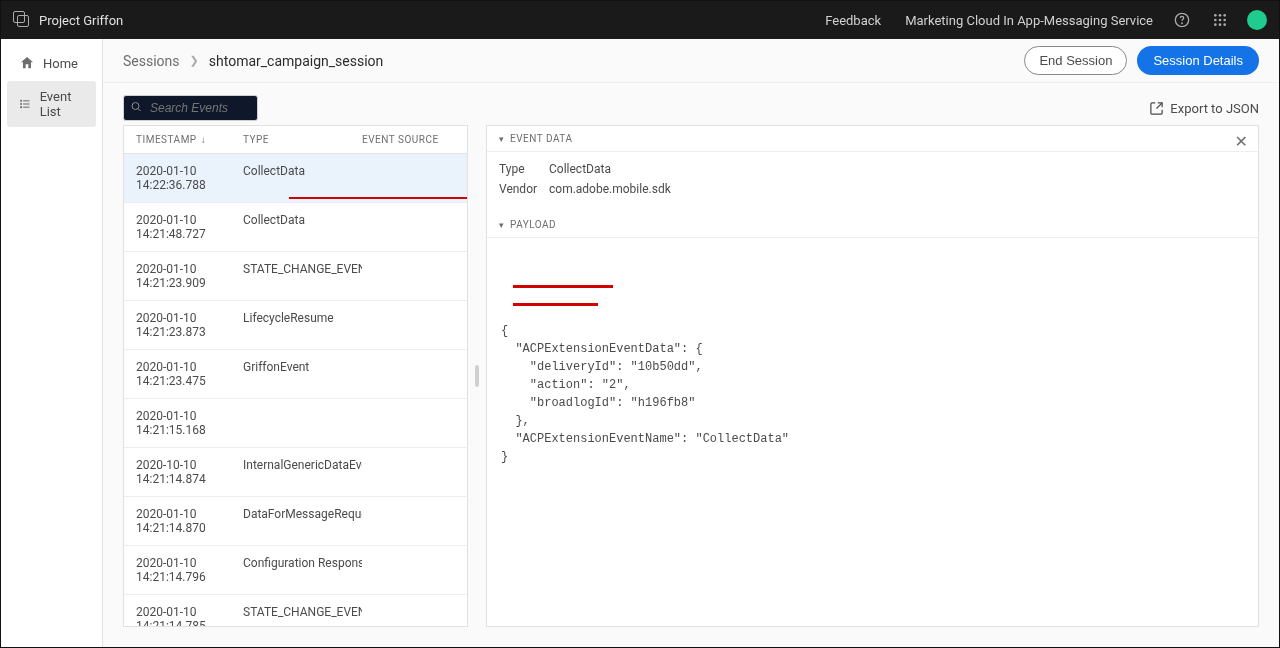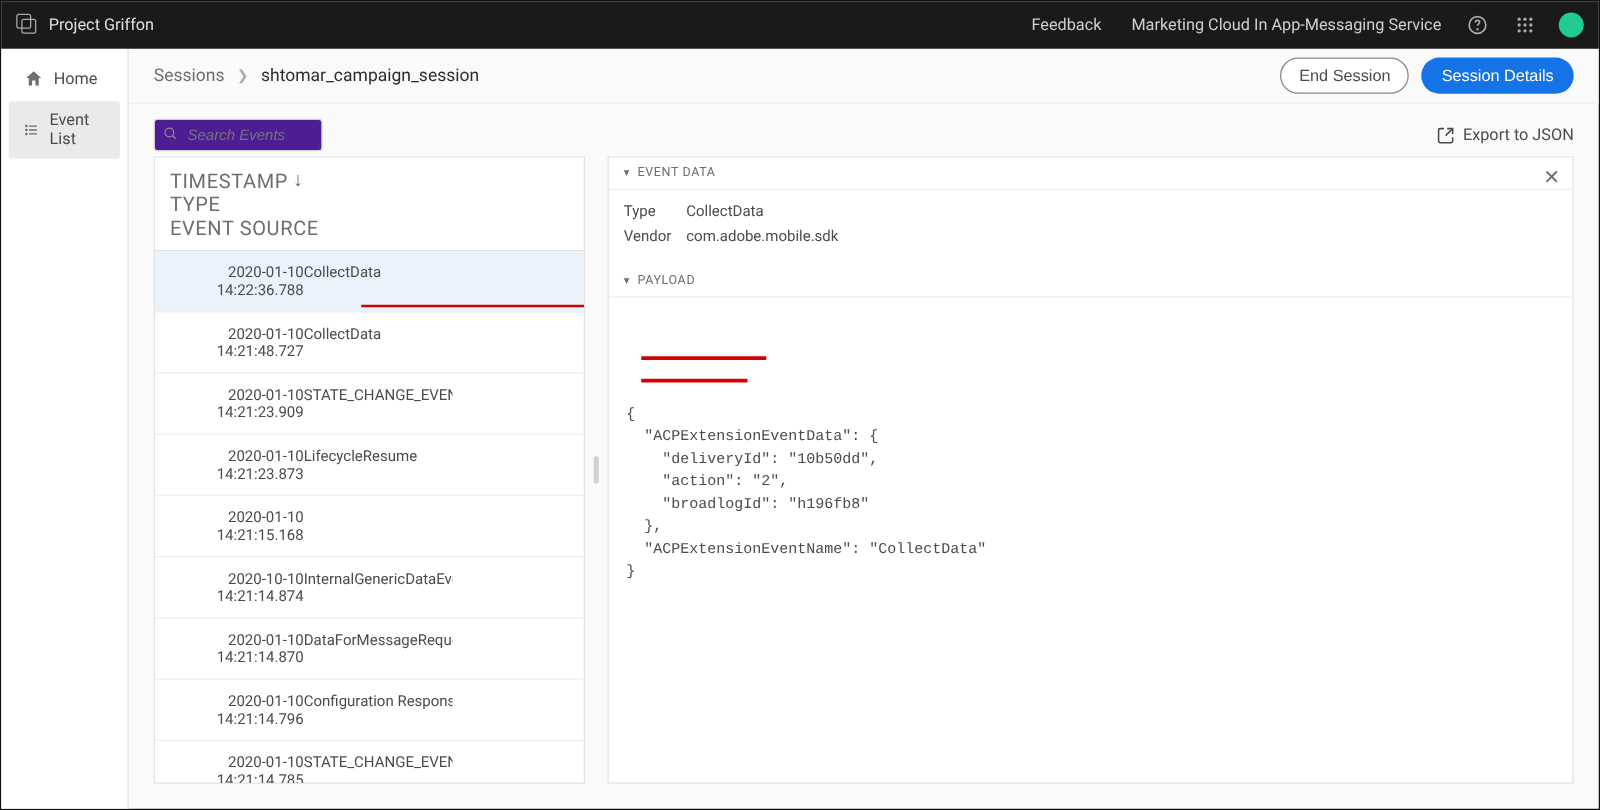--- a/index.html
+++ b/index.html
@@ -22,34 +22,34 @@
   .content { flex: 1; display: flex; flex-direction: column; overflow: hidden; }
   .breadcrumb-bar { height: 44px; display: flex; align-items: center; padding: 0 20px; background: #fafafa; border-bottom: 1px solid #eee; }
   .breadcrumb-bar .crumb { color: #6e6e6e; font-size: 14px; cursor: pointer; }
   .breadcrumb-bar .sep { margin: 0 10px; color: #aaa; font-size: 11px; }
   .breadcrumb-bar .current { color: #2c2c2c; font-size: 14px; }
   .breadcrumb-bar .spacer { flex: 1; }
   .btn-outline { border: 1.5px solid #888; background: #fff; color: #4b4b4b; padding: 6px 14px; border-radius: 16px; font-size: 13px; cursor: pointer; margin-left: 10px; }
   .btn-primary { border: none; background: #1473e6; color: #fff; padding: 7px 16px; border-radius: 16px; font-size: 13px; cursor: pointer; margin-left: 10px; }
   .toolbar { display: flex; align-items: center; padding: 12px 20px 4px; }
   .search-wrap { position: relative; }
-  .search-input { width: 135px; padding: 5px 8px 5px 26px; border: 1px solid #d0d0d0; border-radius: 3px; font-size: 12px; font-style: italic; color: #8e8e8e; background: #4c1d95; }
+  .search-input { width: 135px; padding: 5px 8px 5px 26px; border: 1px solid #d0d0d0; border-radius: 3px; font-size: 12px; font-style: italic; color: #8e8e8e; background: #0f172a; }
   .search-wrap .search-icon { position: absolute; left: 7px; top: 50%; transform: translateY(-50%); color: #8e8e8e; font-size: 12px; }
   .toolbar .spacer { flex: 1; }
   .export-link { display: flex; align-items: center; gap: 6px; color: #4b4b4b; font-size: 13px; cursor: pointer; }
   .workspace { flex: 1; display: flex; padding: 0 20px 20px; gap: 6px; overflow: hidden; }
   .events-panel { width: 345px; display: flex; flex-direction: column; background: #fff; border: 1px solid #e1e1e1; overflow: hidden; }
-  .events-header { display: flex; padding: 8px 12px; font-size: 16px; letter-spacing: 0.5px; color: #6e6e6e; border-bottom: 1px solid #e1e1e1; flex-direction: column; }
+  .events-header { display: flex; padding: 8px 12px; font-size: 10px; letter-spacing: 0.5px; color: #6e6e6e; border-bottom: 1px solid #e1e1e1; }
   .events-header .col-ts { width: 107px; display: flex; align-items: center; gap: 4px; }
   .events-header .col-type { width: 119px; }
   .events-header .col-src { flex: 1; }
   .events-list { flex: 1; overflow-y: auto; }
   .event-row { display: flex; padding: 10px 12px; font-size: 12px; border-bottom: 1px solid #eee; cursor: pointer; color: #4b4b4b; position: relative; }
   .event-row.selected { background: #eaf3fc; }
-  .event-row .col-ts { width: 107px; text-align: right; }
+  .event-row .col-ts { width: 107px; }
   .event-row .col-type { width: 119px; white-space: nowrap; overflow: hidden; }
   .event-row .underline-red { position: absolute; left: 165px; bottom: 3px; width: 180px; height: 2.5px; background: #d40101; }
   .drag-handle { width: 6px; display: flex; align-items: center; justify-content: center; cursor: col-resize; }
   .drag-handle .grip { width: 4px; height: 22px; background: #d0d0d0; border-radius: 2px; }
   .detail-panel { flex: 1; background: #fff; border: 1px solid #e1e1e1; display: flex; flex-direction: column; position: relative; overflow: hidden; }
   .detail-close { position: absolute; top: 6px; right: 10px; font-size: 16px; color: #6e6e6e; cursor: pointer; }
   .section-header { display: flex; align-items: center; gap: 6px; padding: 7px 12px; font-size: 10px; letter-spacing: 0.5px; color: #6e6e6e; border-bottom: 1px solid #eee; cursor: pointer; }
   .section-body { padding: 10px 12px; font-size: 12px; }
   .kv { display: flex; margin-bottom: 6px; }
   .kv .k { width: 50px; color: #4b4b4b; }
@@ -168,20 +168,24 @@
               </div>
               <div class="event-row">
                 <div class="col-ts">2020-01-10 14:21:23.909</div>
                 <div class="col-type">STATE_CHANGE_EVENT</div>
               </div>
               <div class="event-row">
                 <div class="col-ts">2020-01-10 14:21:23.873</div>
                 <div class="col-type">LifecycleResume</div>
               </div>
               <div class="event-row">
+                <div class="col-ts">2020-01-10 14:21:23.475</div>
+                <div class="col-type">GriffonEvent</div>
+              </div>
+              <div class="event-row">
                 <div class="col-ts">2020-01-10 14:21:15.168</div>
               </div>
               <div class="event-row">
                 <div class="col-ts">2020-10-10 14:21:14.874</div>
                 <div class="col-type">InternalGenericDataEvent</div>
               </div>
               <div class="event-row">
                 <div class="col-ts">2020-01-10 14:21:14.870</div>
                 <div class="col-type">DataForMessageRequest</div>
               </div>

